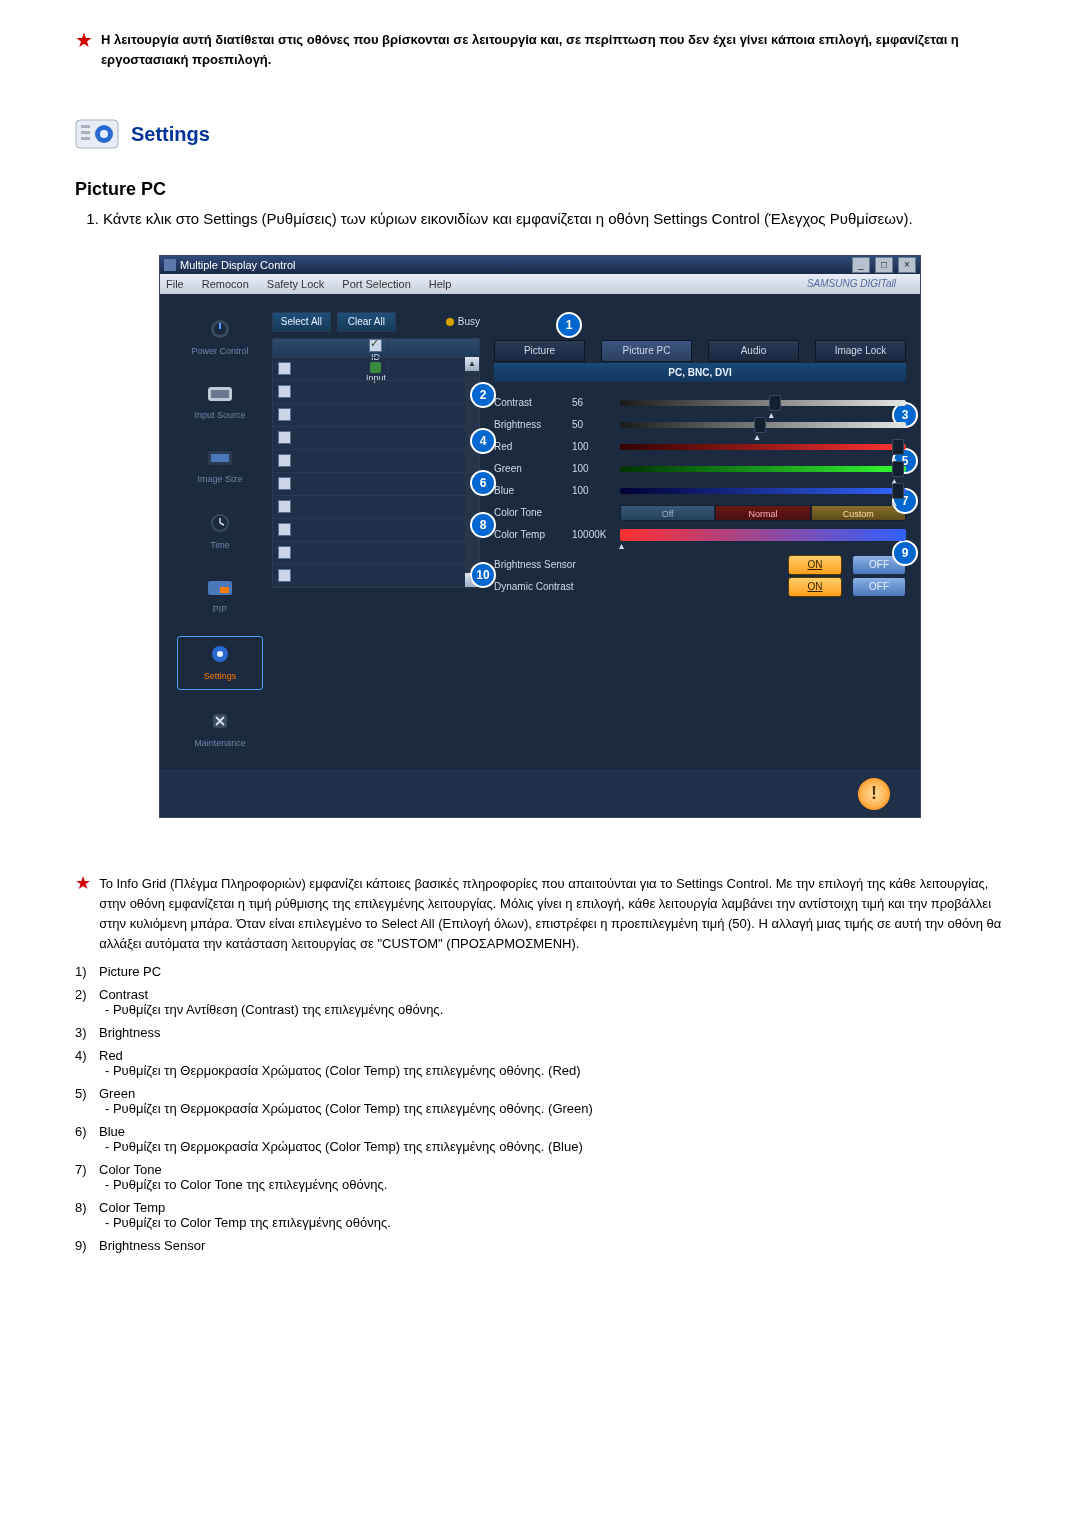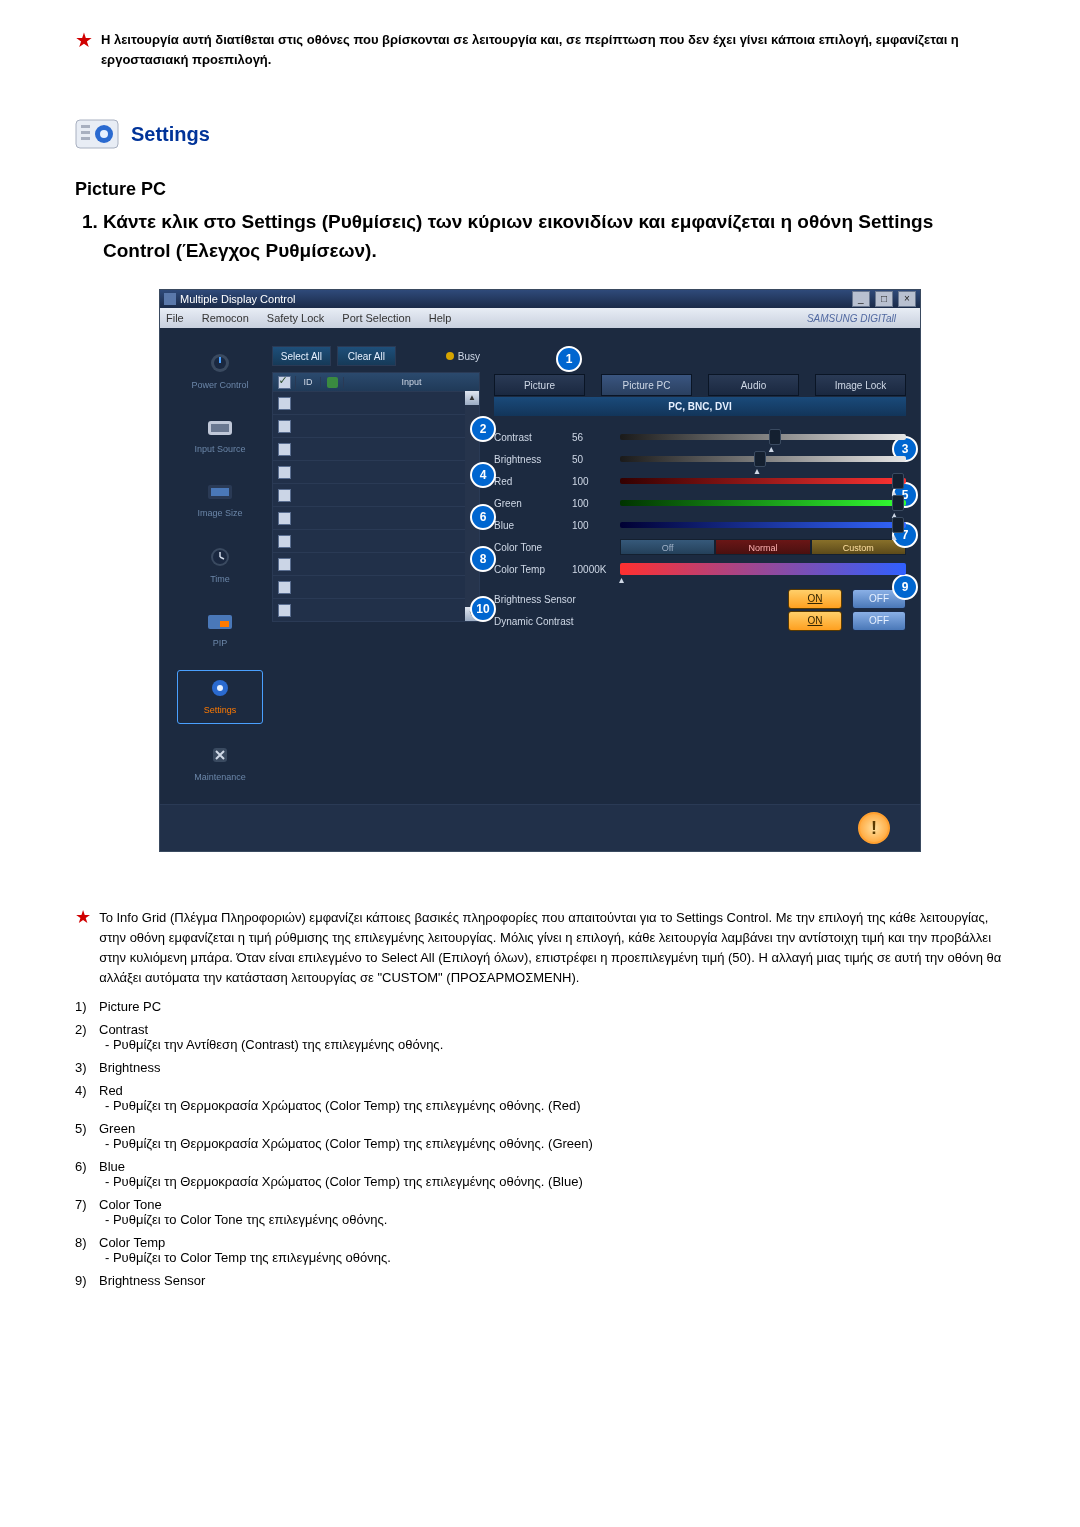--- a/index.html
+++ b/index.html
@@ -46,23 +46,22 @@
     font-weight: bold;
     font-size: 20px;
   }
   h2.section-title {
     font-size: 18px;
     margin: 0 0 8px 0;
   }
   ol.primary-list {
     margin: 0 0 16px 0;
     padding-left: 28px;
-    font-size: 19px;
+    font-size: 15px;
     line-height: 1.5;
-    font-weight: bold;
   }
   .screenshot-wrap {
     display: flex;
     justify-content: center;
     margin: 24px 0 56px 0;
   }
   
   .app {
     width: 760px;
     background: #2b3a50;
@@ -140,21 +139,21 @@
   }
   .busy { margin-left: 6px; color: #cfd8e6; font-size: 10px; display: flex; align-items: center; gap:4px;padding-left:38px;}
   .busy-dot { width: 8px; height: 8px; background: #d6a400; border-radius: 50%; display: inline-block;}
   .grid {
     border: 1px solid #2a3a55;
     background: #213049;
   }
   .grid-head {
     display: flex;
     background: linear-gradient(#2b4a6e, #203a58);
-    height: 18px; align-items: center;
+    height: 18px; align-items: center; flex-direction: column;
   }
   .gh-c1 { width: 22px; border-right: 1px solid #2a3a55; display:flex; justify-content:center; }
   .gh-c2 { width: 24px; border-right: 1px solid #2a3a55; text-align:center; font-size:9px; }
   .gh-c3 { width: 22px; border-right: 1px solid #2a3a55; display:flex; justify-content:center; }
   .gh-c4 { flex: 1; text-align:center; font-size: 9px; }
   .chk { width:11px; height:11px; border:1px solid #5a6e90; background:#cbd5e6; position:relative; }
   .chk.checked::after { content:"✓"; position:absolute; top:-3px; left:0; font-size:11px; color:#2a4a2a; }
   .phone-ico { width:11px; height:11px; background:#3a8a40; border-radius:2px; }
   .grid-body { display:flex; }
   .grid-rows { flex:1; }

